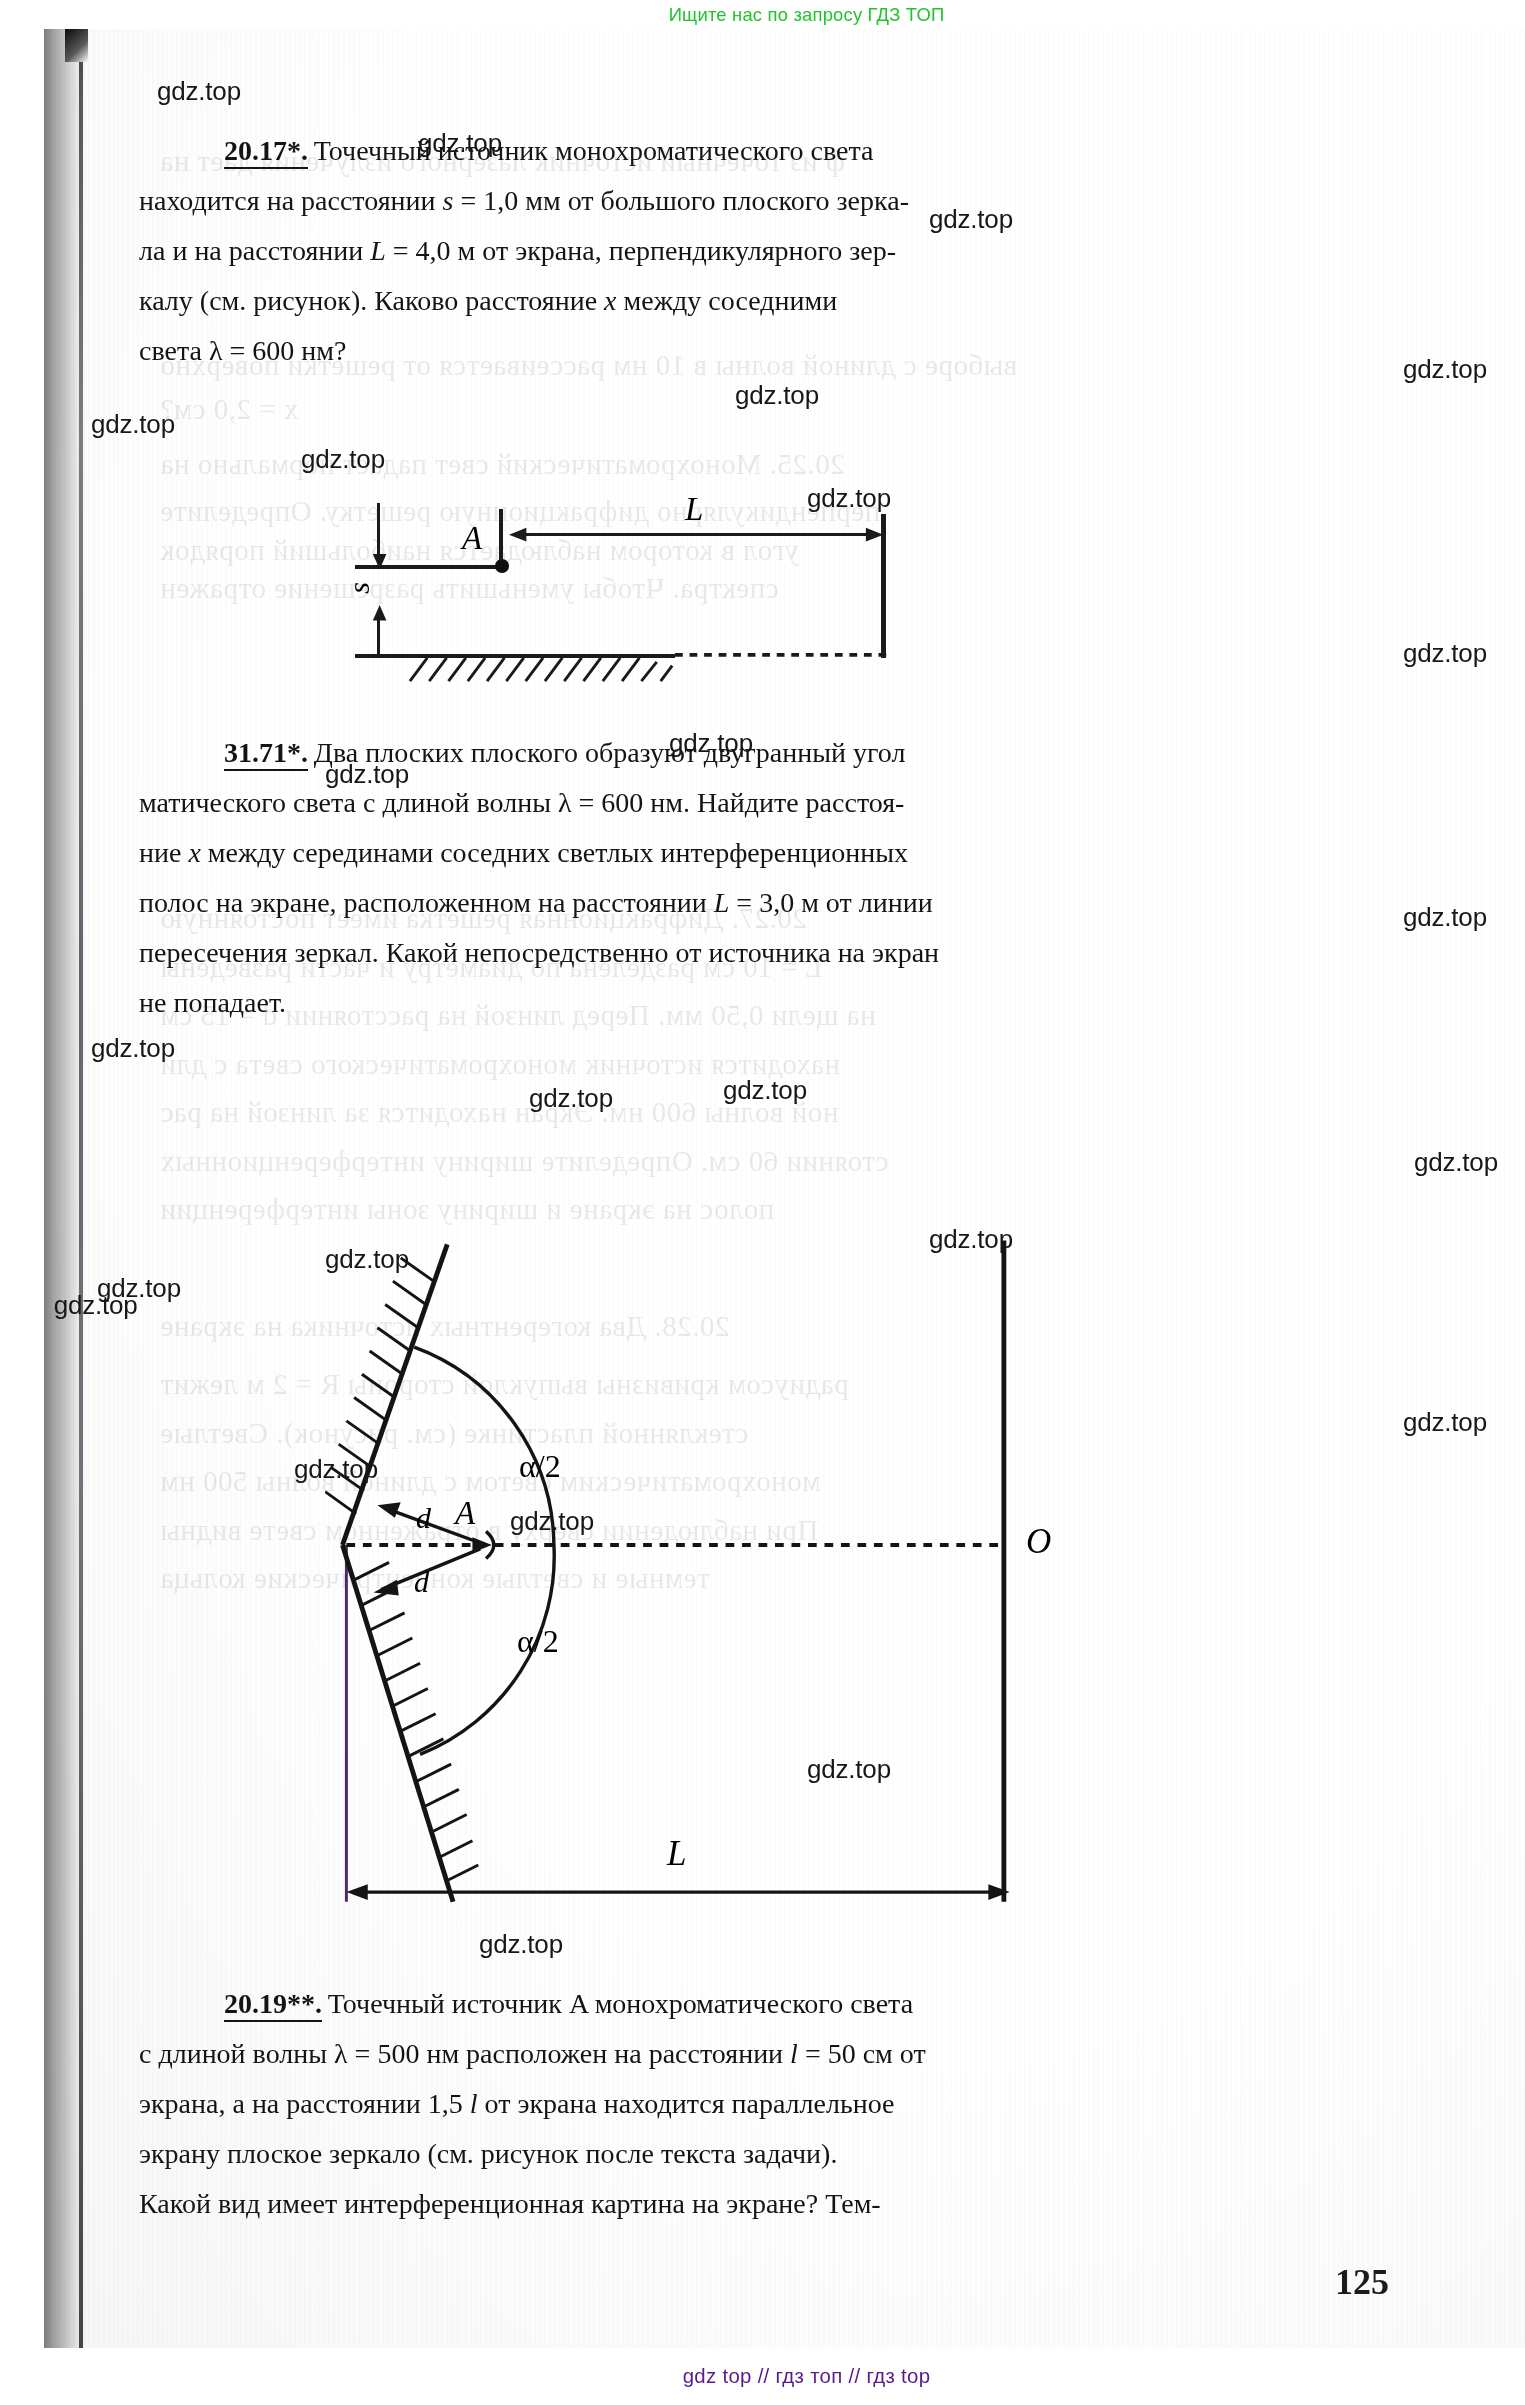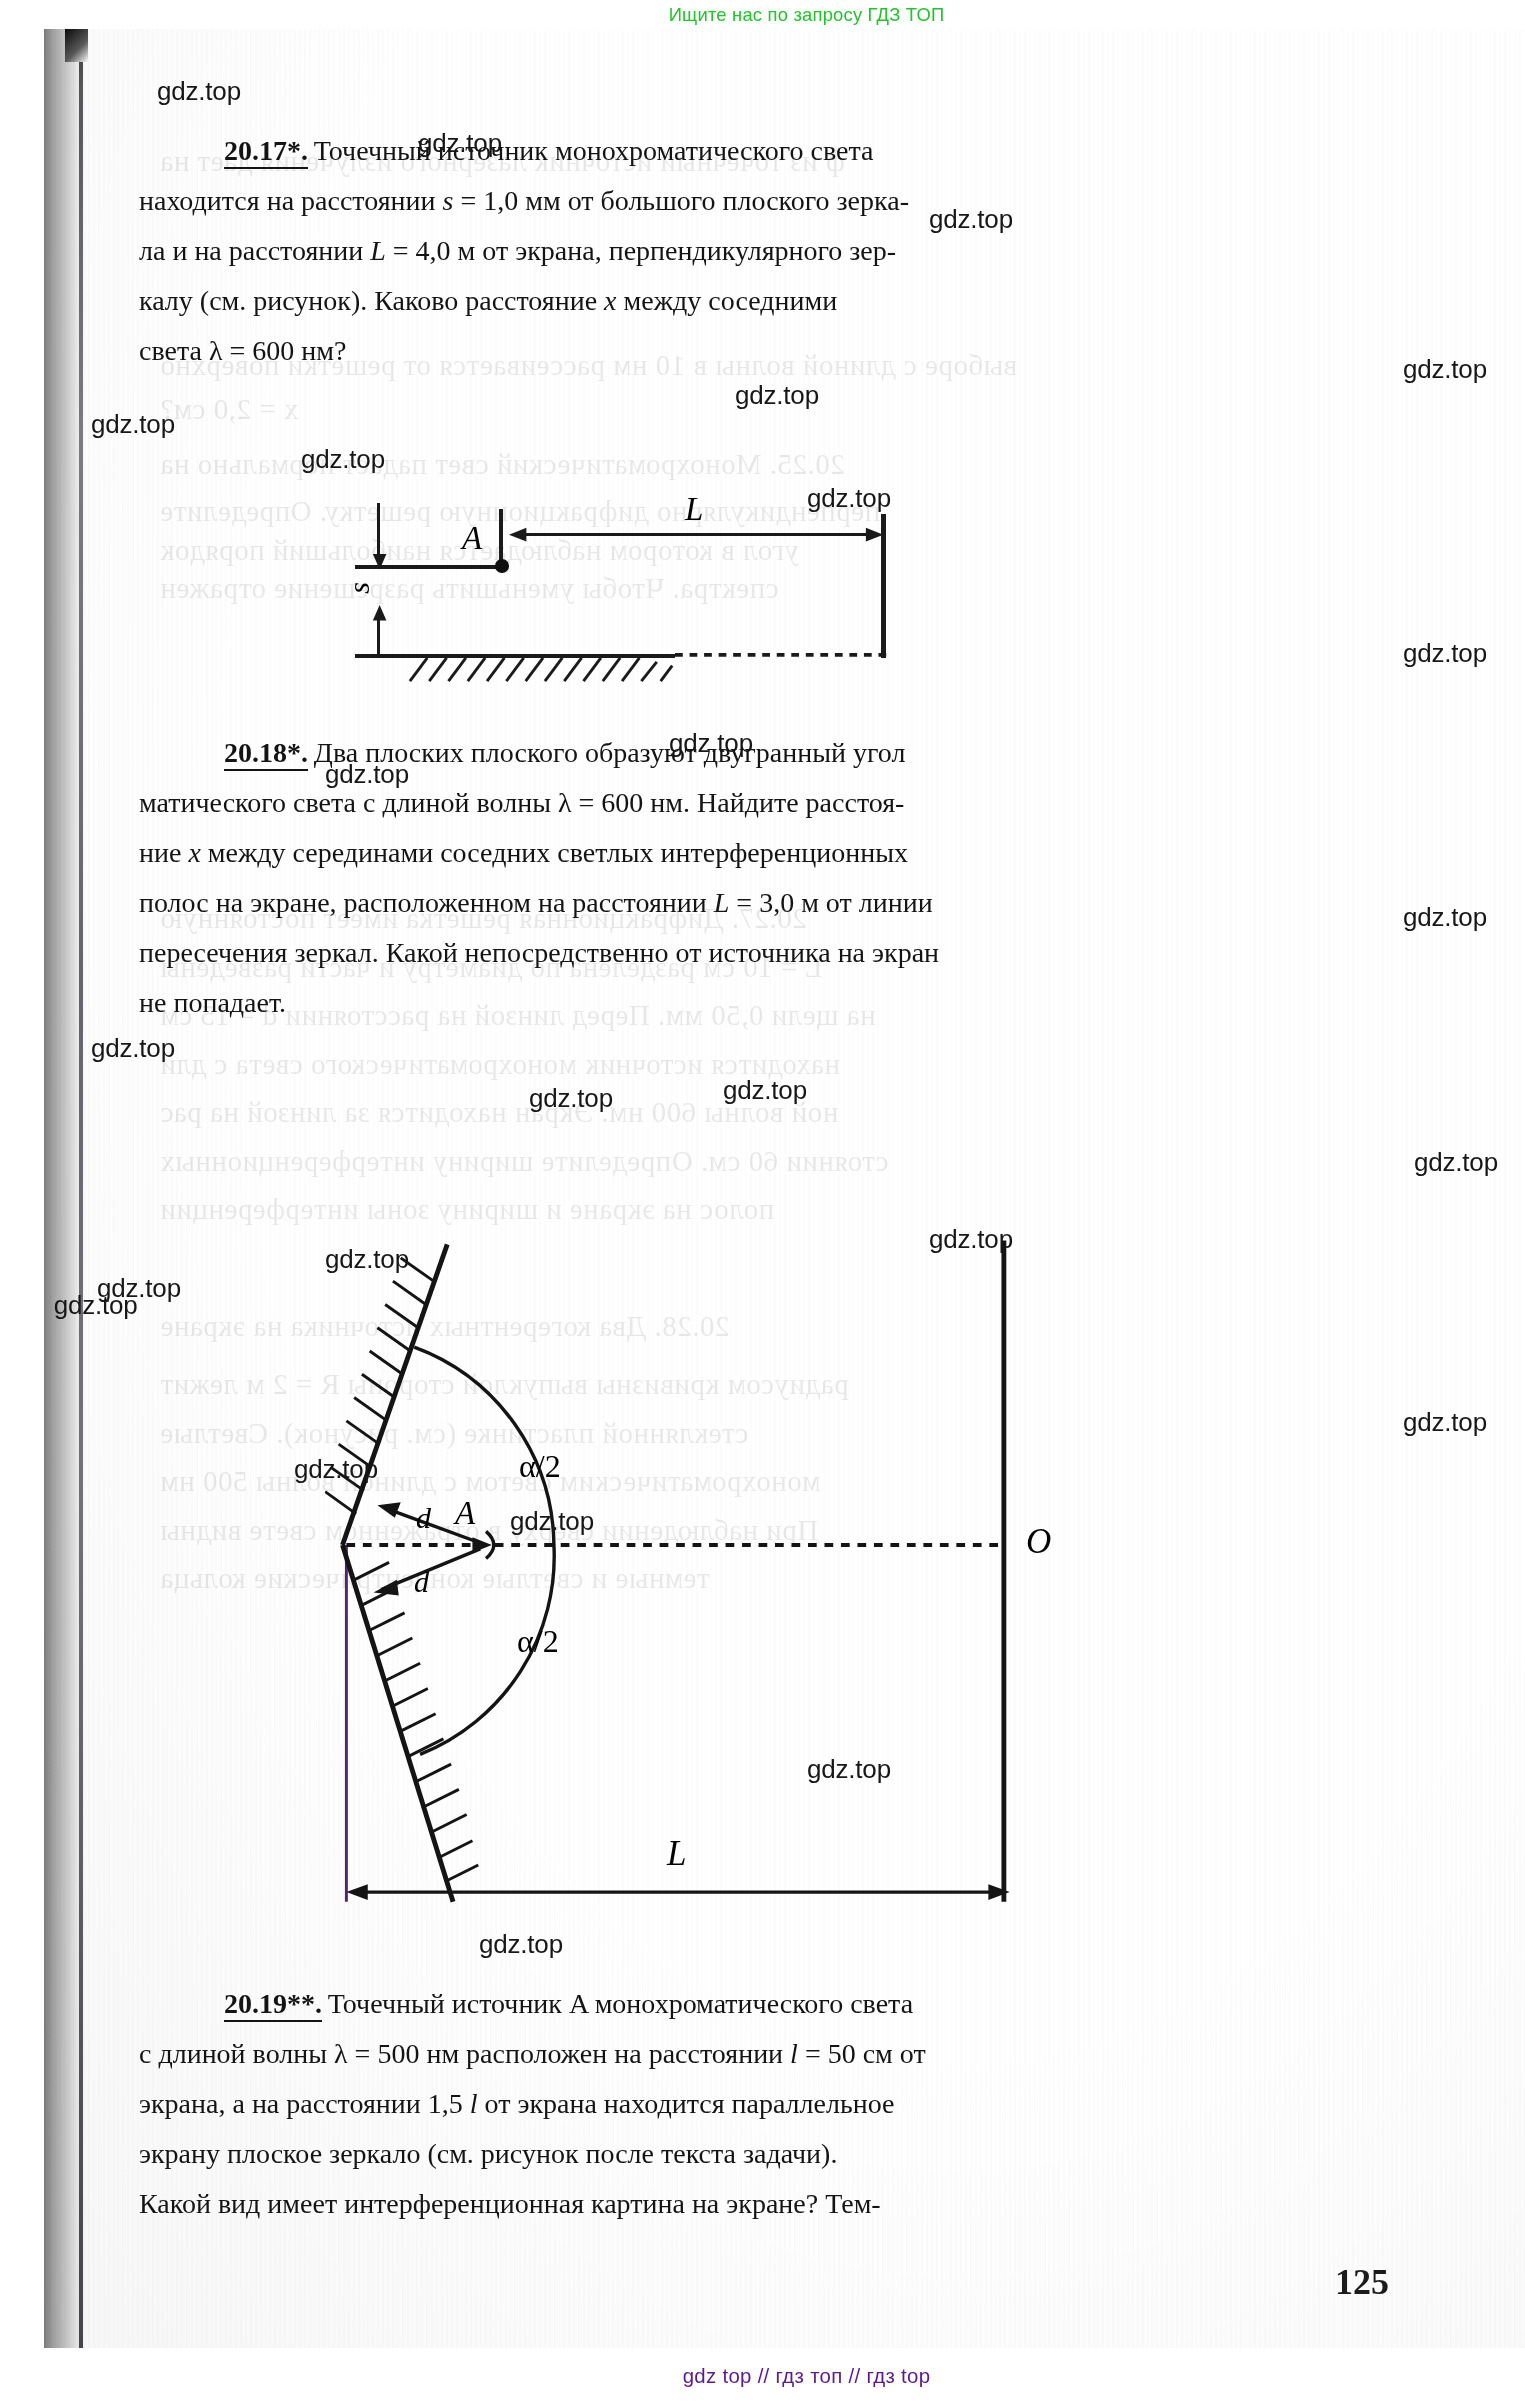--- a/index.html
+++ b/index.html
@@ -254,21 +254,21 @@
       </svg>
 
       <svg style="position:absolute;left:320px;top:155px;" width="219" height="9.7" viewBox="0 0 226 10">
         <line x1="0" y1="5" x2="224" y2="5" stroke="#1a1a1a" stroke-width="4" stroke-dasharray="8 7"></line>
       </svg>
 
       <div class="ln" style="left:526px; top:19.4px; width:4.9px; height:144px;"></div>
     </div>
 
     <div class="problem" id="problem-2018" style="top:699px;">
-      <span class="ptext"><span class="pnum">20.18*.</span><span>Два плоских плоского образуют двугранный угол</span></span>
+      <span class="ptext"><span class="pnum">31.71*.</span><span>Два плоских плоского образуют двугранный угол</span></span>
       <span class="ptext"><span>матического света с длиной волны λ = 600 нм. Найдите расстоя-</span></span>
       <span class="ptext"><span>ние <i>x</i> между серединами соседних светлых интерференционных</span></span>
       <span class="ptext"><span>полос на экране, расположенном на расстоянии <i>L</i> = 3,0 м от линии</span></span>
       <span class="ptext"><span>пересечения зеркал. Какой непосредственно от источника на экран</span></span>
       <span class="ptext"><span>не попадает.</span></span>
     </div>
 
     <div id="figure-2">
       <svg width="805" height="737" style="position:absolute;left:0;top:0;" viewBox="0 0 830 760">
 

